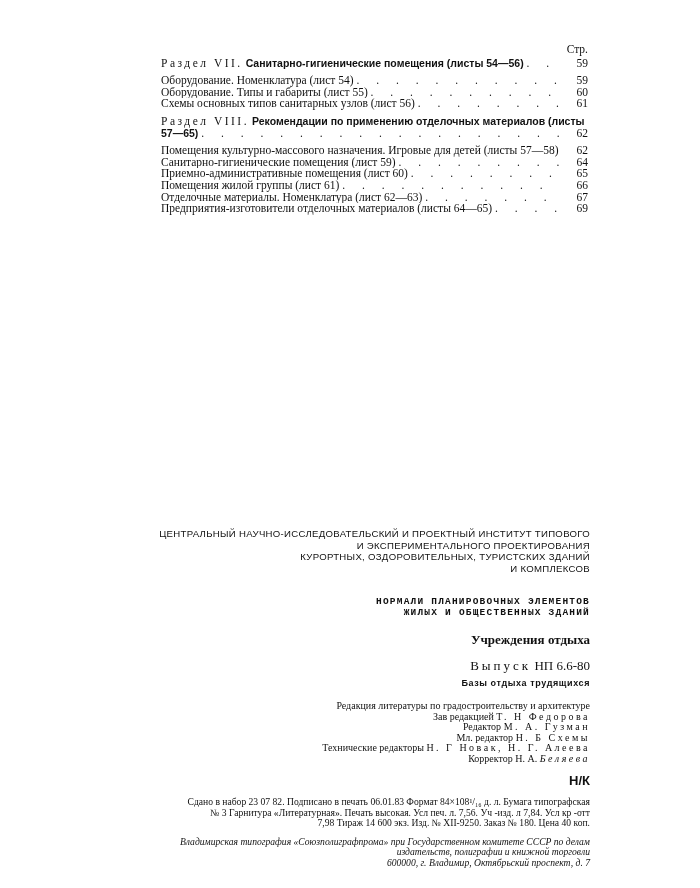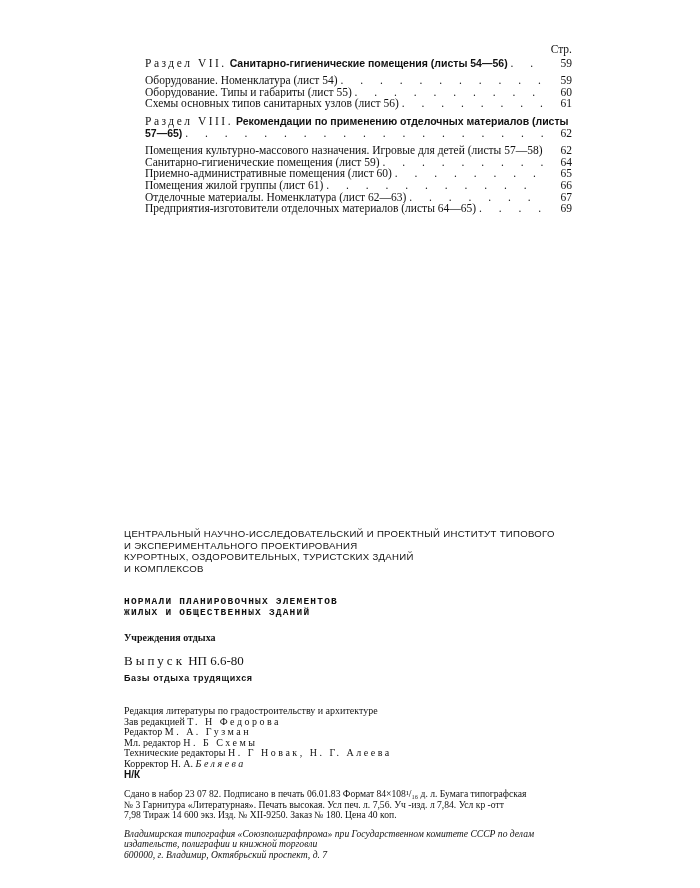--- a/index.html
+++ b/index.html
@@ -1,40 +1,40 @@
 <!DOCTYPE html>
 <html><head>
 <meta charset="utf-8">
 <style>
   html, body { margin: 0; padding: 0; background: #ffffff; }
   body { width: 700px; height: 888px; position: relative; overflow: hidden;
          font-family: "Liberation Serif", "DejaVu Serif", serif; color: #111; }
-  .toc { position: absolute; left: 145px; top: 44px; width: 427px; font-size: 11.5px; line-height: 11.6px; }
+  .toc { position: absolute; left: 161px; top: 44px; width: 427px; font-size: 11.5px; line-height: 11.6px; }
   .toc-head { text-align: right; margin-bottom: 2px; }
   .row { display: flex; align-items: flex-end; }
   .row .title { flex: 1 1 auto; white-space: nowrap; overflow: hidden; }
   .row .title .dots { letter-spacing: 7px; color: #222; }
   .row .page { flex: 0 0 28px; text-align: right; }
   .section { margin-top: 2px; margin-bottom: 6px; }
   .section .lead { letter-spacing: 2.5px; text-align: right; }
   .section .bold { font-weight: bold; font-family: "Liberation Sans", "DejaVu Sans", sans-serif; font-size: 10.5px; }
   .section.two-line .line1 { white-space: nowrap; }
   .group { margin-bottom: 5px; }
 
-  .imprint { position: absolute; left: 124px; top: 528px; width: 450px; text-align: left; }
+  .imprint { position: absolute; left: 140px; top: 528px; width: 450px; text-align: right; }
   .inst { font-family: "Liberation Sans", "DejaVu Sans", sans-serif; font-size: 9.6px; line-height: 11.5px; letter-spacing: 0.3px; }
   .series { margin-top: 22px; font-family: Liberation Mono, monospace; font-weight: bold; font-size: 9.5px; line-height: 11px; letter-spacing: 1.2px; }
-  .subtitle { margin-top: 14px; font-weight: bold; font-size: 10px; }
+  .subtitle { margin-top: 14px; font-weight: bold; font-size: 13px; }
   .issue { margin-top: 10px; font-size: 13px; }
   .issue .lead { letter-spacing: 3px; }
   .subject { margin-top: 4px; font-weight: bold; font-size: 9px; letter-spacing: 0.6px; font-family: "Liberation Sans", "DejaVu Sans", sans-serif; }
-  .editors { margin-top: 23px; font-size: 10px; line-height: 10.5px; }
+  .editors { margin-top: 13px; font-size: 10px; line-height: 10.5px; }
   .editors .sp { letter-spacing: 2.5px; }
   .editors .it { font-style: italic; letter-spacing: 2.5px; }
-  .nk { font-weight: bold; font-size: 10px; font-family: "Liberation Sans", "DejaVu Sans", sans-serif; }
+  .nk { margin-top: 9px; font-weight: bold; font-size: 13px; font-family: "Liberation Sans", "DejaVu Sans", sans-serif; }
   .print { margin-top: 9px; font-size: 9.6px; line-height: 10.5px; }
   .publisher { margin-top: 9px; font-style: italic; font-size: 9.6px; }
   .printer { margin-top: 8px; font-style: italic; font-size: 9.6px; line-height: 10.5px; }
 </style>
 </head>
 <body>
 
 <div class="toc">
   <div class="toc-head">Стр.</div>
 

